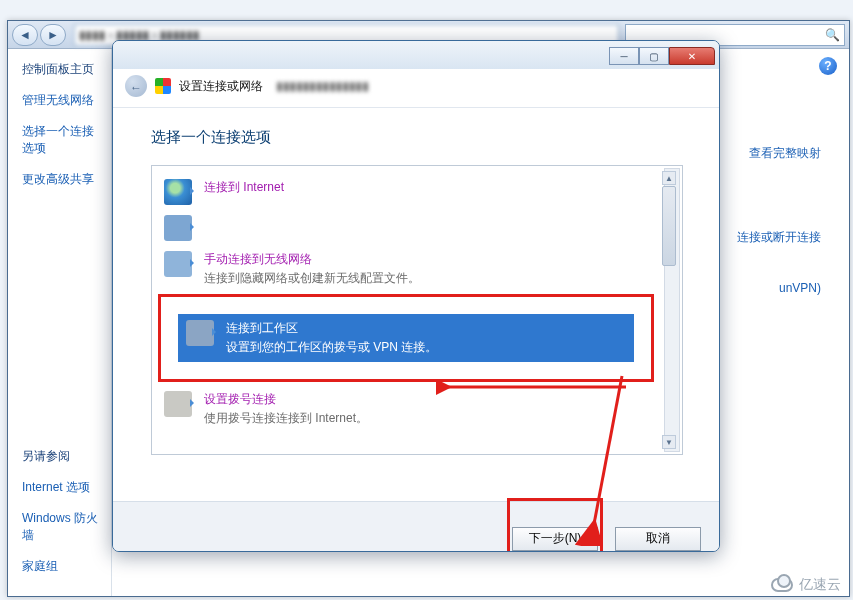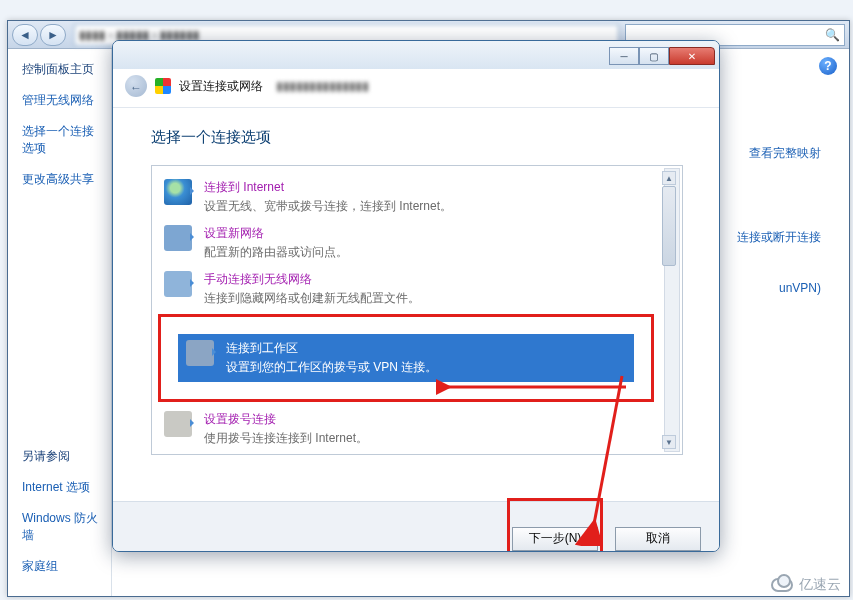--- a/index.html
+++ b/index.html
@@ -272,30 +272,25 @@
       <div class="scroll-track">
         <div class="scroll-arrow up">▲</div>
         <div class="scroll-thumb"></div>
         <div class="scroll-arrow down">▼</div>
       </div>
 
       <div class="opt i-globe">
         <div class="ic"></div>
         <div class="tx">
           <div class="t1">连接到 Internet</div>
-          <div class="t2">设置无线、宽带或拨号连接，连接到 Internet。</div>
         </div>
       </div>
 
       <div class="opt i-router">
         <div class="ic"></div>
-        <div class="tx">
-          <div class="t1">设置新网络</div>
-          <div class="t2">配置新的路由器或访问点。</div>
-        </div>
       </div>
 
       <div class="opt i-wifi">
         <div class="ic"></div>
         <div class="tx">
           <div class="t1">手动连接到无线网络</div>
           <div class="t2">连接到隐藏网络或创建新无线配置文件。</div>
         </div>
       </div>
 

